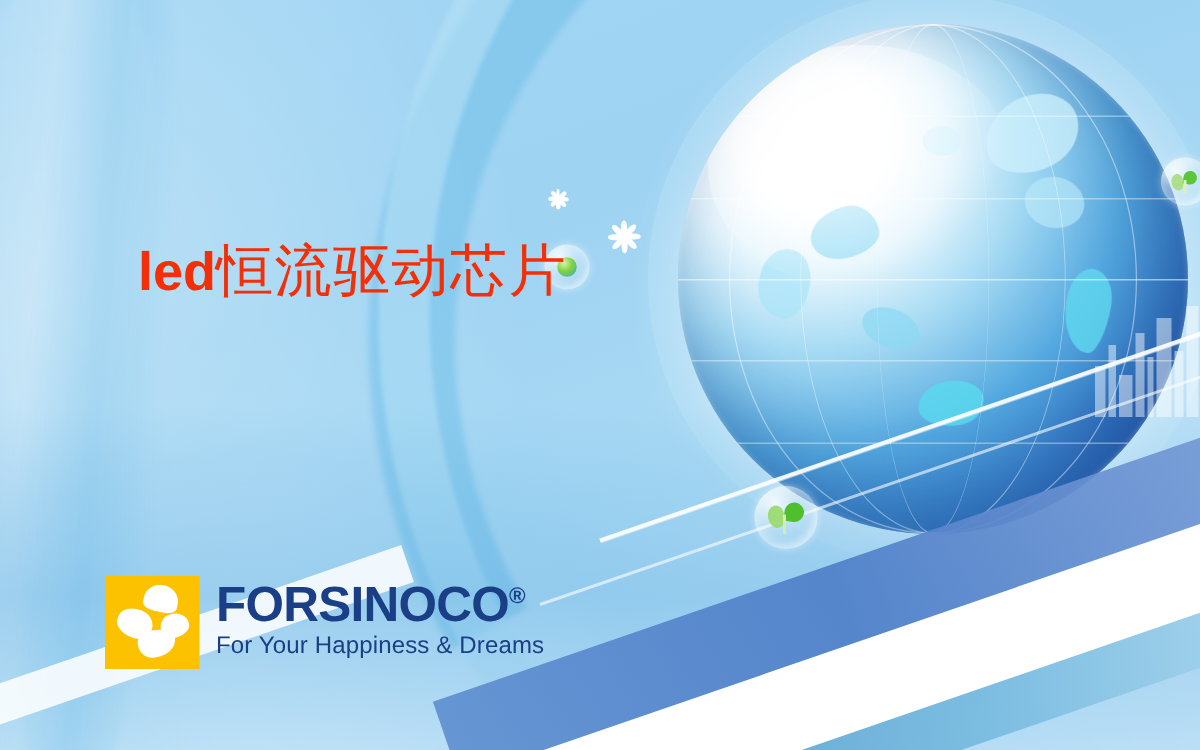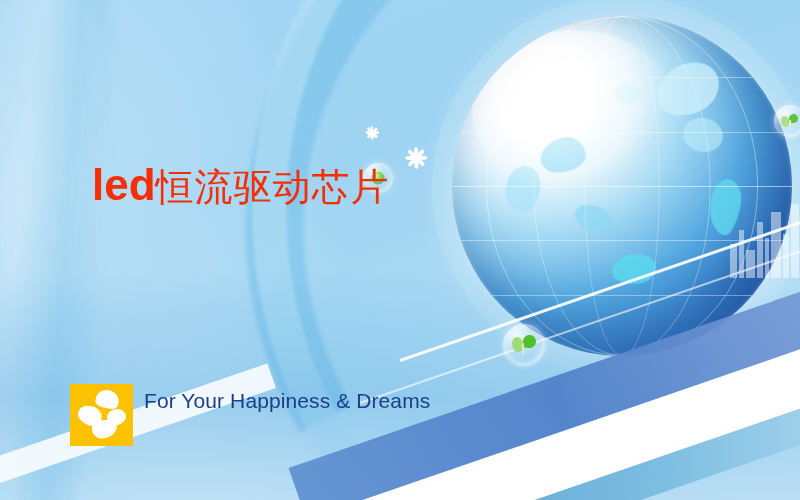--- a/index.html
+++ b/index.html
@@ -176,32 +176,32 @@
     background:radial-gradient(circle at 32% 28%, rgba(255,255,255,.85) 0%, rgba(255,255,255,.28) 38%, rgba(255,255,255,.08) 62%, rgba(255,255,255,.34) 88%, rgba(255,255,255,.6) 100%);
     box-shadow:inset 0 0 10px rgba(255,255,255,.75), 0 0 6px rgba(255,255,255,.45);
     overflow:hidden;}
   .bubble .inner{position:absolute;left:50%;top:50%;transform:translate(-50%,-50%);}
   .leaf{position:absolute;border-radius:50% 0 50% 50%;}
 
   
   #headline{position:absolute;left:92px;top:160px;z-index:40;}
   .hl-line{color:#f42e06;white-space:nowrap;line-height:1.12;}
   #hl-1{font-family:"Liberation Serif",serif;font-size:38px;letter-spacing:1px;}
-  #hl-1 .latin{font-family:"Liberation Sans",sans-serif;font-weight:700;font-size:44px;letter-spacing:0;}
+  #hl-1 .latin{font-family:"Liberation Sans",sans-serif;font-weight:700;font-size:36px;letter-spacing:0;}
   #hl-2{font-family:"Liberation Serif",serif;font-size:38px;letter-spacing:3px;margin-top:20px;margin-left:8px;}
 
   
   #logo{position:absolute;left:70px;top:384px;display:flex;align-items:flex-start;z-index:40;}
   #logo-mark{width:63px;height:62px;background:#fcc200;position:relative;flex:0 0 auto;}
   #logo-mark .petal{position:absolute;background:#ffffff;}
   #logo-text{margin-left:11px;margin-top:2px;}
   #logo-name{font-family:"Liberation Sans",sans-serif;font-weight:700;font-size:33px;
     color:#1b3f86;letter-spacing:-.5px;line-height:1;white-space:nowrap;}
   #logo-name sup{font-size:15px;vertical-align:super;font-weight:700;}
-  #logo-tag{font-family:"Liberation Sans",sans-serif;font-size:21px;color:#1b3f86;
+  #logo-tag{font-family:"Liberation Sans",sans-serif;font-size:16px;color:#1b3f86;
     letter-spacing:.1px;margin-top:3px;white-space:nowrap;}
 </style>
 </head>
 <body>
 
 <div id="banner">
 
   <div class="wash wash-left"></div>
   <div class="wash wash-bottom"></div>
   <div class="band band-1"></div>
@@ -314,17 +314,18 @@
       <div class="petal" style="left:26px;top:6px;width:23px;height:18px;
         border-radius:60% 60% 45% 45%/70% 70% 30% 30%;transform:rotate(12deg);"></div>
       <div class="petal" style="left:37px;top:25px;width:19px;height:16px;
         border-radius:50% 60% 60% 40%/55% 60% 45% 40%;transform:rotate(-18deg);"></div>
       <div class="petal" style="left:8px;top:22px;width:24px;height:19px;
         border-radius:55% 45% 45% 55%/50% 55% 50% 45%;transform:rotate(22deg);"></div>
       <div class="petal" style="left:22px;top:36px;width:25px;height:18px;
         border-radius:45% 55% 60% 40%/40% 45% 60% 55%;transform:rotate(-10deg);"></div>
     </div>
     <div id="logo-text">
+      <div id="logo-name"><span>FORSINOCO</span><sup>®</sup></div>
       <div id="logo-tag">For Your Happiness &amp; Dreams</div>
     </div>
   </div>
 
 </div>
 
 </body></html>

